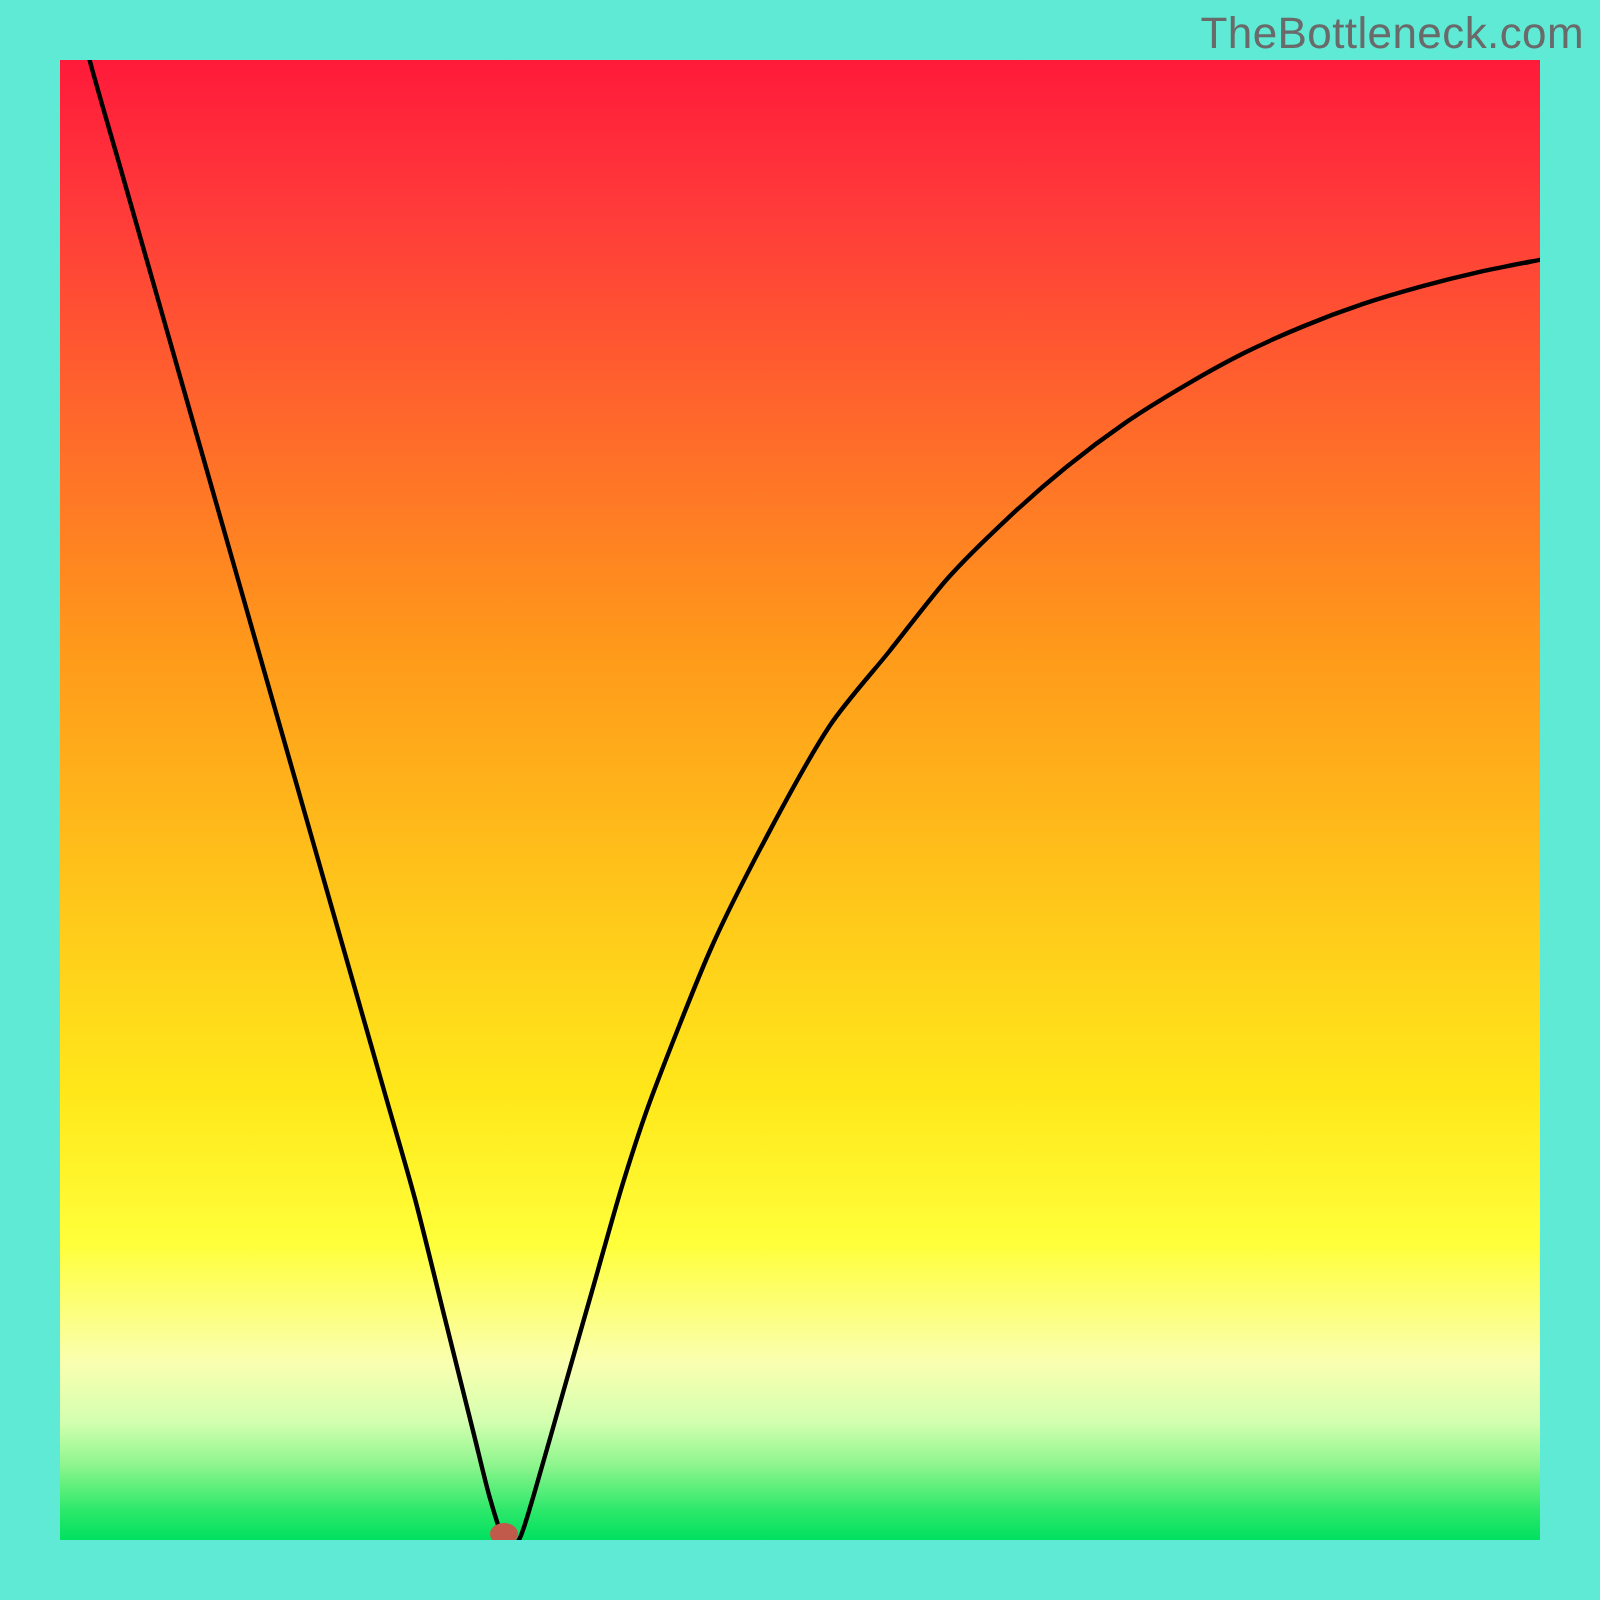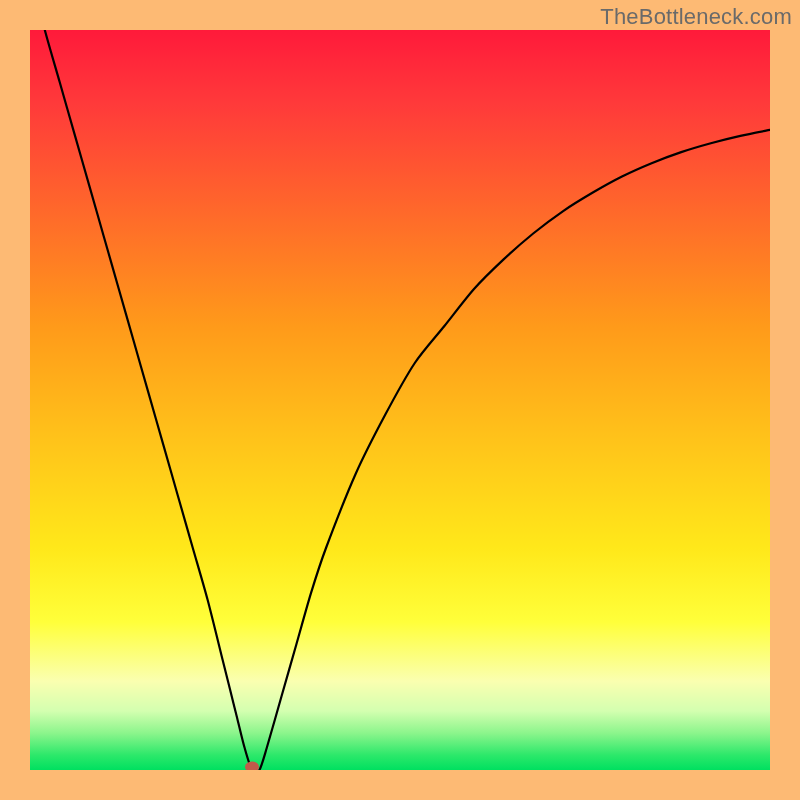--- a/index.html
+++ b/index.html
@@ -1,21 +1,21 @@
 <!DOCTYPE html>
 <html><head>
 <meta charset="utf-8">
 <style>
   * { margin: 0; padding: 0; box-sizing: border-box; }
   html, body { width: 800px; height: 800px; overflow: hidden; background: #000; }
   .frame {
     position: relative;
     width: 800px;
     height: 800px;
-    background: #fdba74;
+    background: #5eead4;
   }
   .plot-area {
     position: absolute;
     left: 30px;
     top: 30px;
     width: 740px;
     height: 740px;
     background: linear-gradient(to bottom,
       #ff1a3a 0%,
       #ff3a3a 10%,

